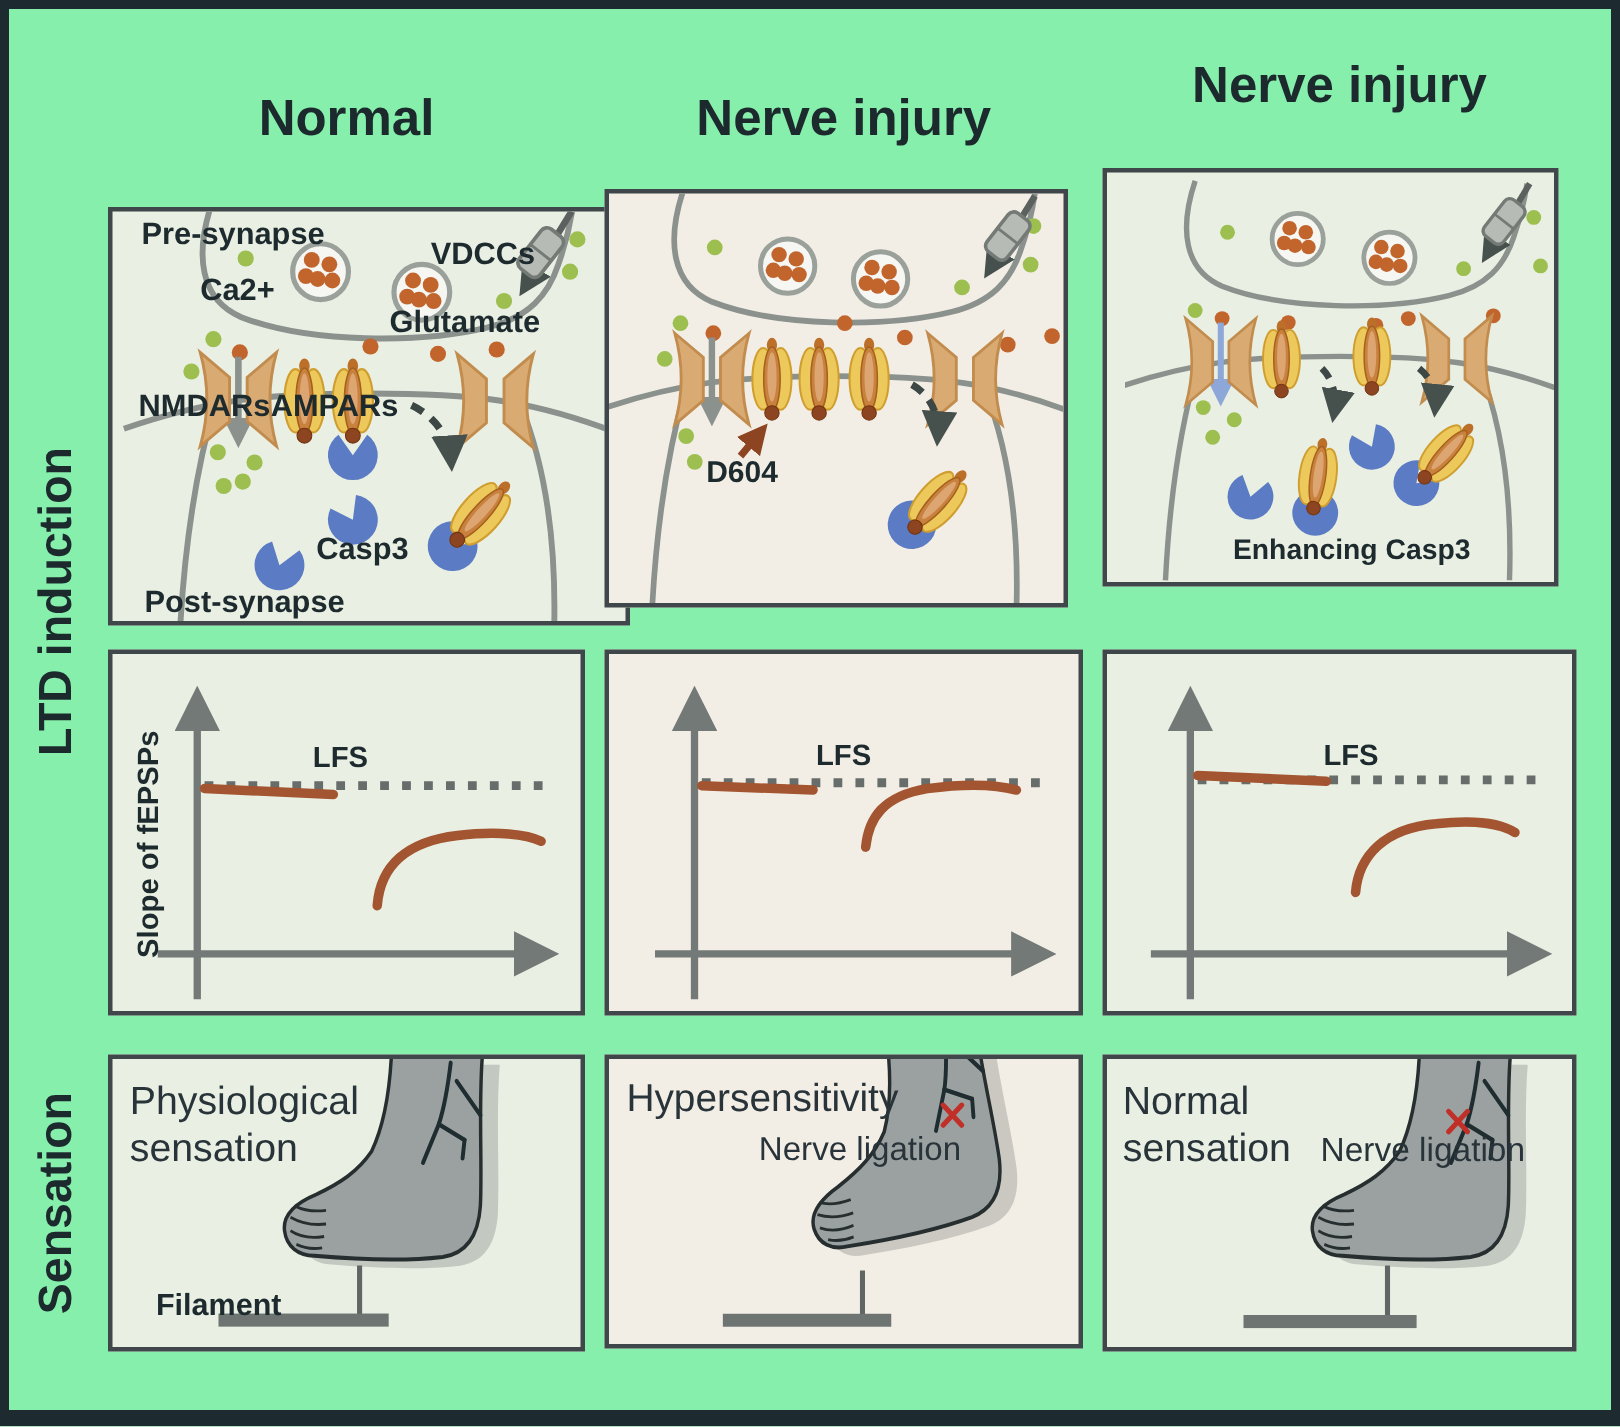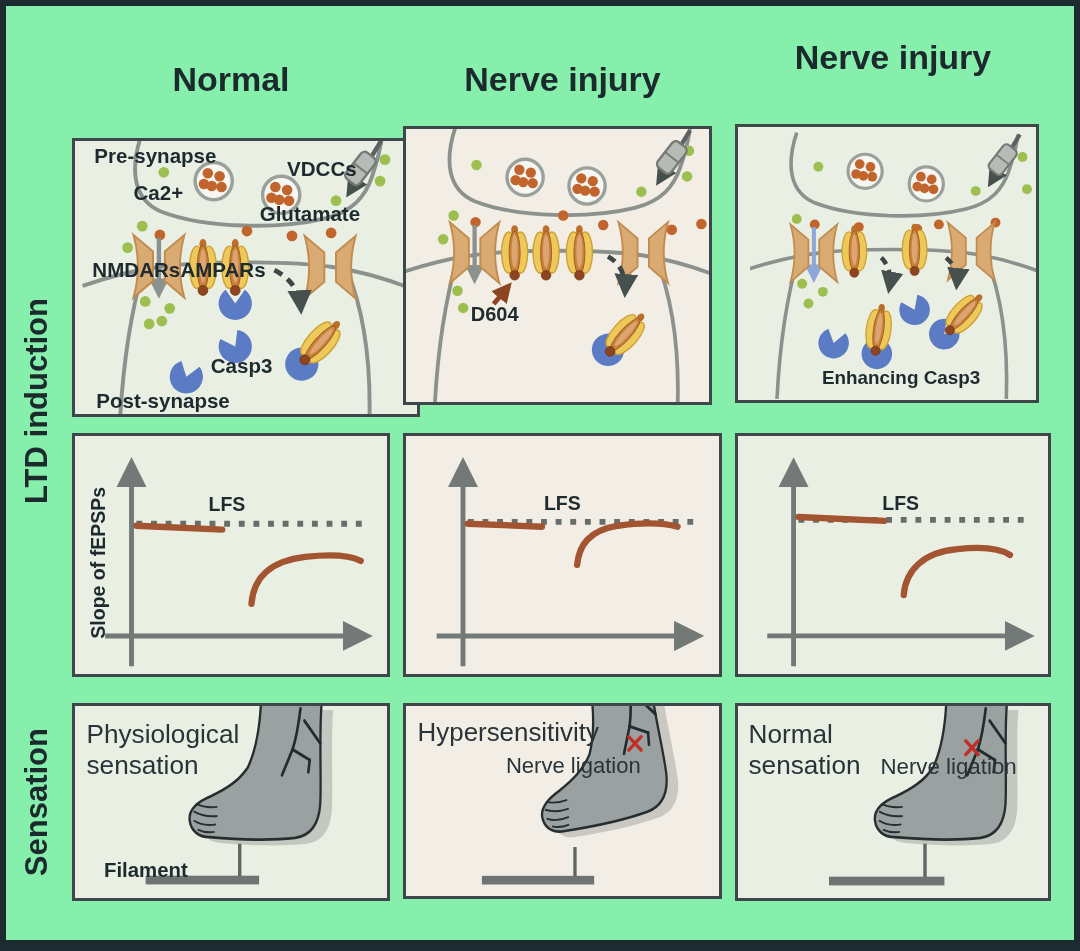--- a/index.html
+++ b/index.html
@@ -204,21 +204,21 @@
       <use href="#ampar" transform="translate(147,126) scale(0.72)"></use>
       <use href="#ampar" transform="translate(182,126) scale(0.72)"></use>
       <path d="M 212,130 C 226,138 231,152 230,166" fill="none" stroke="#3d4846" stroke-width="5" stroke-dasharray="9 7" marker-end="url(#ahd)"></path>
       <use href="#caspase" transform="translate(212,228) rotate(45)"></use>
       <use href="#ampar" transform="translate(230,212) rotate(42) scale(0.72)"></use>
       <line x1="92" y1="180" x2="107" y2="162" stroke="#8d4420" stroke-width="5" marker-end="url(#ahbr)"></line>
       <text class="lbl" x="68" y="198">D604</text>
     </svg>
   </div>
 
-  <div class="panel bg-green" style="left:735px;top:124px;width:304px;height:279px;padding-left:12px;">
+  <div class="panel bg-green" style="left:735px;top:112px;width:304px;height:279px;padding-left:12px;">
     <svg viewBox="0 0 318 279">
       <use href="#presyn"></use>
       <use href="#postsyn"></use>
       <use href="#vesicle" transform="translate(128,37)"></use>
       <use href="#vesicle" transform="translate(196,51)"></use>
       <g fill="#9cbf4f">
         <circle cx="76" cy="32" r="5.5"></circle>
           <circle cx="251" cy="59" r="5.5"></circle>
           <circle cx="303" cy="21" r="5.5"></circle>
           <circle cx="308" cy="57" r="5.5"></circle>

